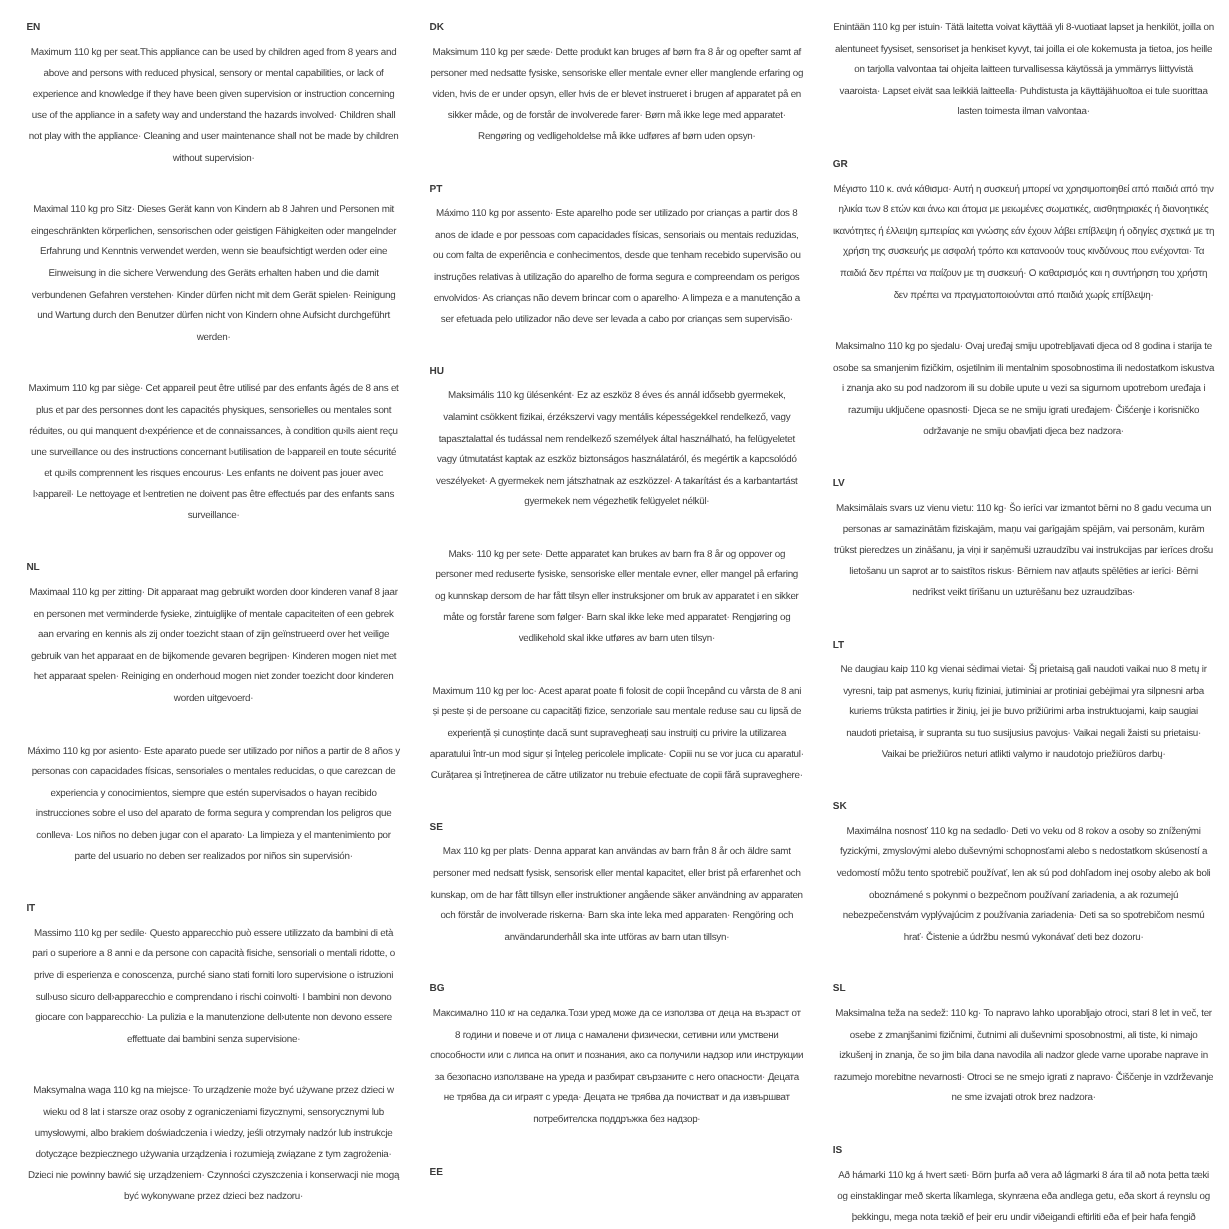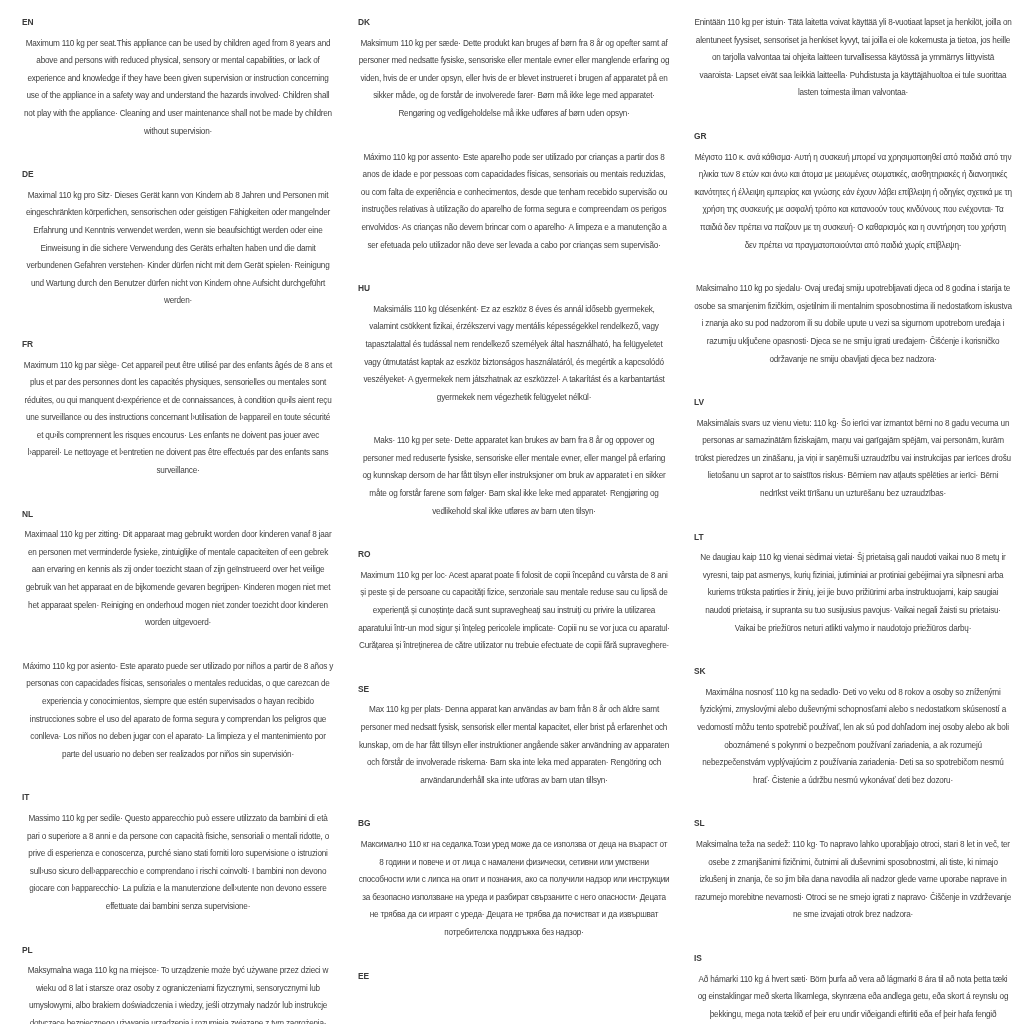--- a/index.html
+++ b/index.html
@@ -48,70 +48,67 @@
 <body>
 
 <div class="page">
   <div class="col">
   <section class="lang-section">
     <h2 class="lang-code">EN</h2>
     <p class="lang-text">Maximum 110 kg per seat.This appliance can be used by children aged from 8 years and above and persons with reduced physical, sensory or mental capabilities, or lack of experience and knowledge if they have been given supervision or instruction concerning use of the appliance in a safety way and understand the hazards involved· Children shall not play with the appliance· Cleaning and user maintenance shall not be made by children without supervision·</p>
   </section>
 
   <section class="lang-section">
-    <h2 class="lang-code">DE</h2>
     <p class="lang-text">Maximal 110 kg pro Sitz· Dieses Gerät kann von Kindern ab 8 Jahren und Personen mit eingeschränkten körperlichen, sensorischen oder geistigen Fähigkeiten oder mangelnder Erfahrung und Kenntnis verwendet werden, wenn sie beaufsichtigt werden oder eine Einweisung in die sichere Verwendung des Geräts erhalten haben und die damit verbundenen Gefahren verstehen· Kinder dürfen nicht mit dem Gerät spielen· Reinigung und Wartung durch den Benutzer dürfen nicht von Kindern ohne Aufsicht durchgeführt werden·</p>
   </section>
 
   <section class="lang-section">
-    <h2 class="lang-code">FR</h2>
     <p class="lang-text">Maximum 110 kg par siège· Cet appareil peut être utilisé par des enfants âgés de 8 ans et plus et par des personnes dont les capacités physiques, sensorielles ou mentales sont réduites, ou qui manquent d›expérience et de connaissances, à condition qu›ils aient reçu une surveillance ou des instructions concernant l›utilisation de l›appareil en toute sécurité et qu›ils comprennent les risques encourus· Les enfants ne doivent pas jouer avec l›appareil· Le nettoyage et l›entretien ne doivent pas être effectués par des enfants sans surveillance·</p>
   </section>
 
   <section class="lang-section">
     <h2 class="lang-code">NL</h2>
     <p class="lang-text">Maximaal 110 kg per zitting· Dit apparaat mag gebruikt worden door kinderen vanaf 8 jaar en personen met verminderde fysieke, zintuiglijke of mentale capaciteiten of een gebrek aan ervaring en kennis als zij onder toezicht staan of zijn geïnstrueerd over het veilige gebruik van het apparaat en de bijkomende gevaren begrijpen· Kinderen mogen niet met het apparaat spelen· Reiniging en onderhoud mogen niet zonder toezicht door kinderen worden uitgevoerd·</p>
   </section>
 
   <section class="lang-section">
     <p class="lang-text">Máximo 110 kg por asiento· Este aparato puede ser utilizado por niños a partir de 8 años y personas con capacidades físicas, sensoriales o mentales reducidas, o que carezcan de experiencia y conocimientos, siempre que estén supervisados o hayan recibido instrucciones sobre el uso del aparato de forma segura y comprendan los peligros que conlleva· Los niños no deben jugar con el aparato· La limpieza y el mantenimiento por parte del usuario no deben ser realizados por niños sin supervisión·</p>
   </section>
 
   <section class="lang-section">
     <h2 class="lang-code">IT</h2>
     <p class="lang-text">Massimo 110 kg per sedile· Questo apparecchio può essere utilizzato da bambini di età pari o superiore a 8 anni e da persone con capacità fisiche, sensoriali o mentali ridotte, o prive di esperienza e conoscenza, purché siano stati forniti loro supervisione o istruzioni sull›uso sicuro dell›apparecchio e comprendano i rischi coinvolti· I bambini non devono giocare con l›apparecchio· La pulizia e la manutenzione dell›utente non devono essere effettuate dai bambini senza supervisione·</p>
   </section>
 
   <section class="lang-section">
-    <h2 class="lang-code">PL</h2>
     <p class="lang-text">Maksymalna waga 110 kg na miejsce· To urządzenie może być używane przez dzieci w wieku od 8 lat i starsze oraz osoby z ograniczeniami fizycznymi, sensorycznymi lub umysłowymi, albo brakiem doświadczenia i wiedzy, jeśli otrzymały nadzór lub instrukcje dotyczące bezpiecznego używania urządzenia i rozumieją związane z tym zagrożenia· Dzieci nie powinny bawić się urządzeniem· Czynności czyszczenia i konserwacji nie mogą być wykonywane przez dzieci bez nadzoru·</p>
   </section>
 
 </div>
   <div class="col">
   <section class="lang-section">
     <h2 class="lang-code">DK</h2>
     <p class="lang-text">Maksimum 110 kg per sæde· Dette produkt kan bruges af børn fra 8 år og opefter samt af personer med nedsatte fysiske, sensoriske eller mentale evner eller manglende erfaring og viden, hvis de er under opsyn, eller hvis de er blevet instrueret i brugen af apparatet på en sikker måde, og de forstår de involverede farer· Børn må ikke lege med apparatet· Rengøring og vedligeholdelse må ikke udføres af børn uden opsyn·</p>
   </section>
 
   <section class="lang-section">
+    <h2 class="lang-code">PT</h2>
     <p class="lang-text">Máximo 110 kg por assento· Este aparelho pode ser utilizado por crianças a partir dos 8 anos de idade e por pessoas com capacidades físicas, sensoriais ou mentais reduzidas, ou com falta de experiência e conhecimentos, desde que tenham recebido supervisão ou instruções relativas à utilização do aparelho de forma segura e compreendam os perigos envolvidos· As crianças não devem brincar com o aparelho· A limpeza e a manutenção a ser efetuada pelo utilizador não deve ser levada a cabo por crianças sem supervisão·</p>
   </section>
 
   <section class="lang-section">
     <h2 class="lang-code">HU</h2>
     <p class="lang-text">Maksimális 110 kg ülésenként· Ez az eszköz 8 éves és annál idősebb gyermekek, valamint csökkent fizikai, érzékszervi vagy mentális képességekkel rendelkező, vagy tapasztalattal és tudással nem rendelkező személyek által használható, ha felügyeletet vagy útmutatást kaptak az eszköz biztonságos használatáról, és megértik a kapcsolódó veszélyeket· A gyermekek nem játszhatnak az eszközzel· A takarítást és a karbantartást gyermekek nem végezhetik felügyelet nélkül·</p>
   </section>
 
   <section class="lang-section">
     <p class="lang-text">Maks· 110 kg per sete· Dette apparatet kan brukes av barn fra 8 år og oppover og personer med reduserte fysiske, sensoriske eller mentale evner, eller mangel på erfaring og kunnskap dersom de har fått tilsyn eller instruksjoner om bruk av apparatet i en sikker måte og forstår farene som følger· Barn skal ikke leke med apparatet· Rengjøring og vedlikehold skal ikke utføres av barn uten tilsyn·</p>
   </section>
 
   <section class="lang-section">
-    <h2 class="lang-code">RO</h2>
     <p class="lang-text">Maximum 110 kg per loc· Acest aparat poate fi folosit de copii începând cu vârsta de 8 ani și peste și de persoane cu capacități fizice, senzoriale sau mentale reduse sau cu lipsă de experiență și cunoștințe dacă sunt supravegheați sau instruiți cu privire la utilizarea aparatului într-un mod sigur și înțeleg pericolele implicate· Copiii nu se vor juca cu aparatul· Curățarea și întreținerea de către utilizator nu trebuie efectuate de copii fără supraveghere·</p>
   </section>
 
   <section class="lang-section">
     <h2 class="lang-code">SE</h2>
     <p class="lang-text">Max 110 kg per plats· Denna apparat kan användas av barn från 8 år och äldre samt personer med nedsatt fysisk, sensorisk eller mental kapacitet, eller brist på erfarenhet och kunskap, om de har fått tillsyn eller instruktioner angående säker användning av apparaten och förstår de involverade riskerna· Barn ska inte leka med apparaten· Rengöring och användarunderhåll ska inte utföras av barn utan tillsyn·</p>
   </section>
 
   <section class="lang-section">
     <h2 class="lang-code">BG</h2>

